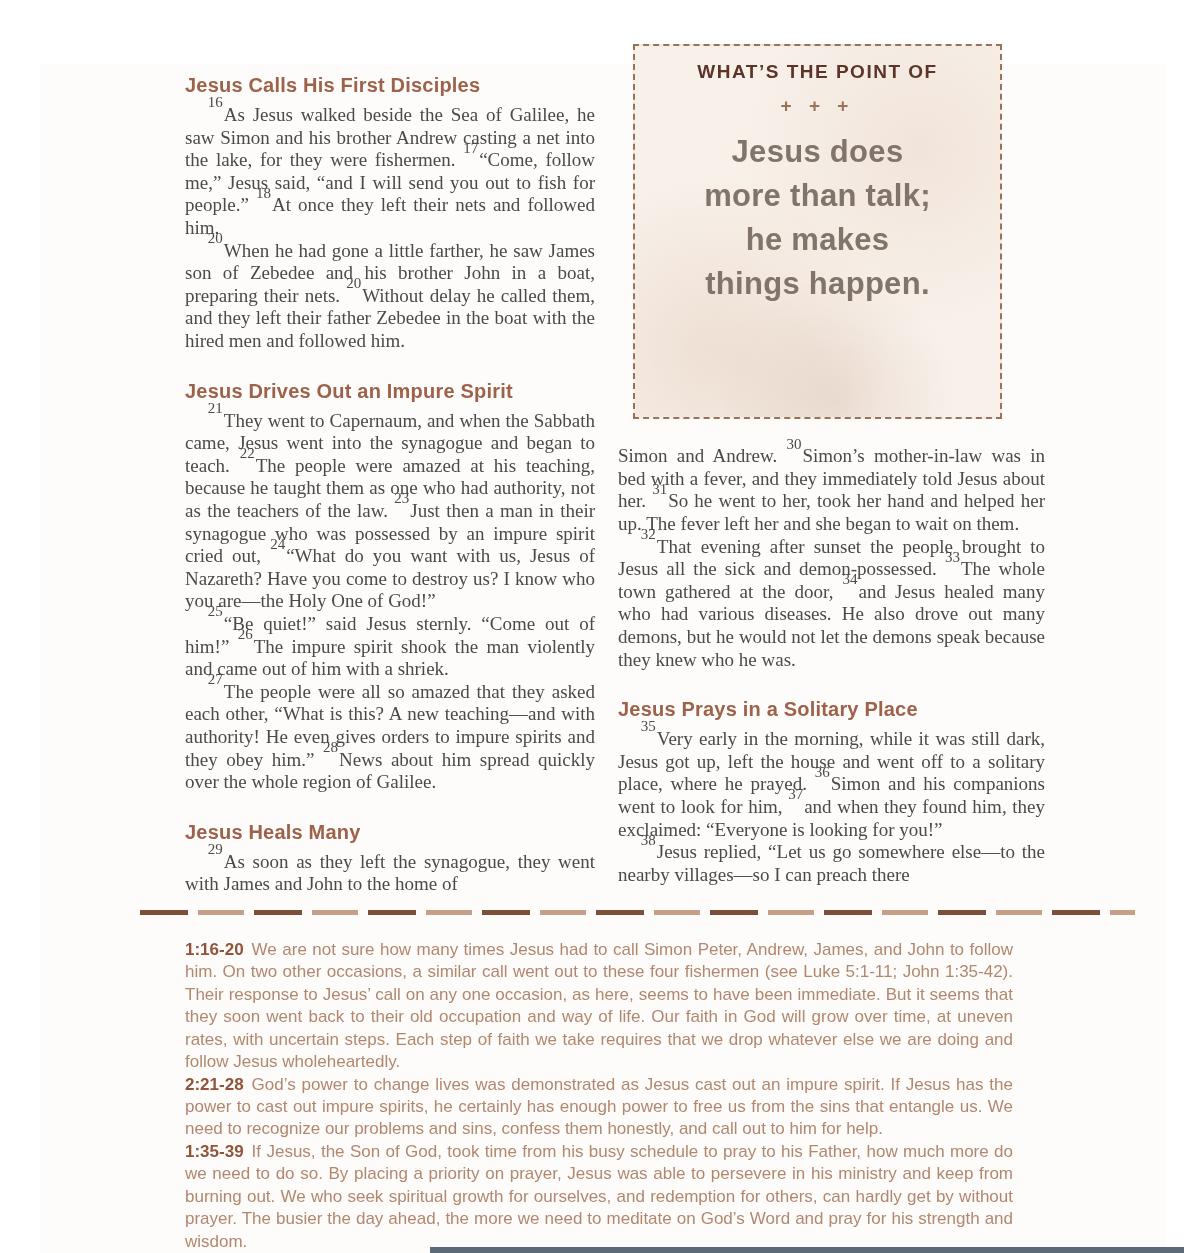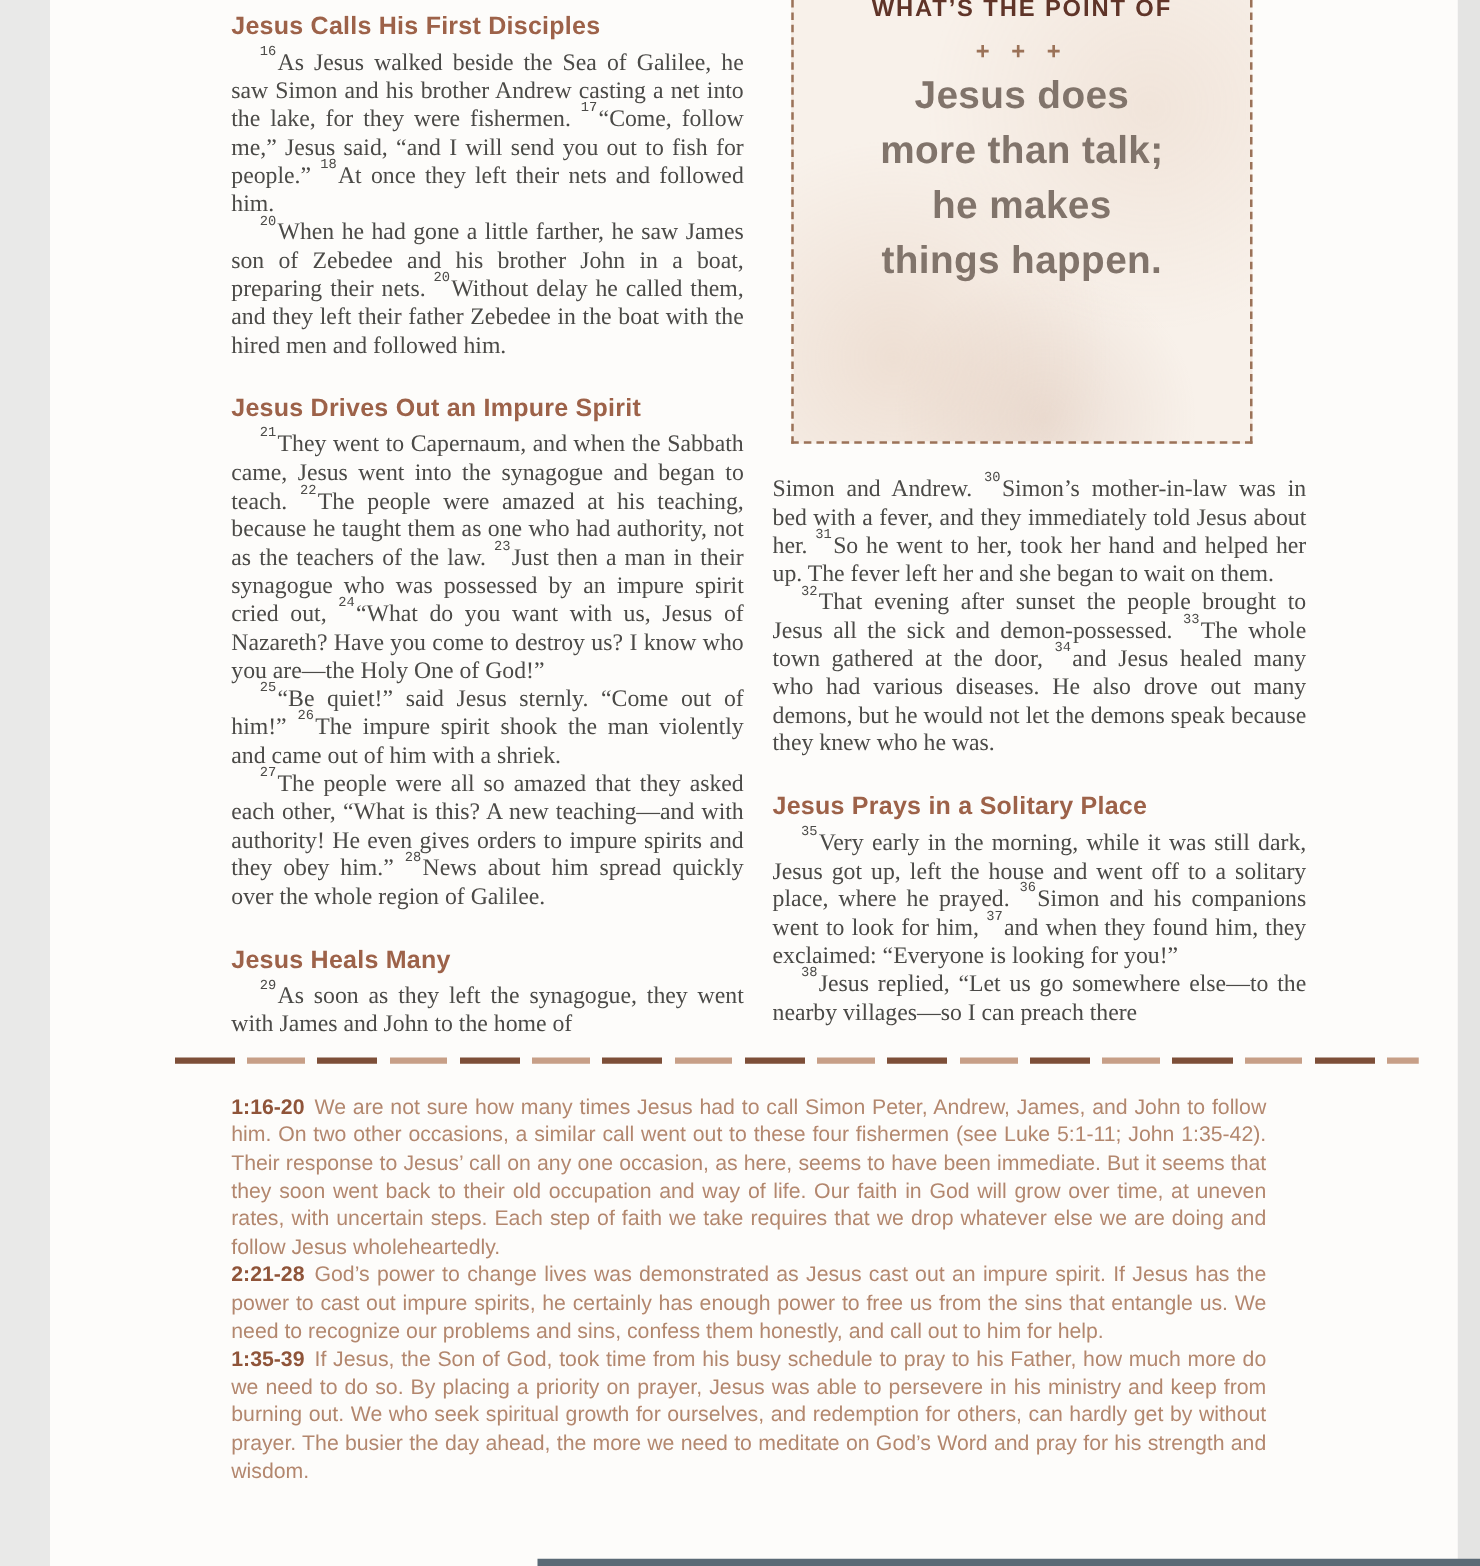--- a/index.html
+++ b/index.html
@@ -4,20 +4,21 @@
 <style>
   html,body{margin:0;padding:0;}
   body{
     width:1184px;height:1253px;overflow:hidden;
     background:#ffffff;
     font-family:"Liberation Serif", serif;
   }
   .screen{
     position:relative;width:1184px;height:1253px;overflow:hidden;
     display:flex;
+    align-items:flex-end;
   }
   .margin-strip{background:#e9e9e8;flex:0 0 auto;}
   .margin-strip.left{width:40px;}
   .margin-strip.right{width:18px;background:#e4e4e3;}
   .page{
     flex:1 1 auto;background:#fdfcfa;position:relative;
     padding:10px 0 0 145px;box-sizing:border-box;
   }
   .columns{display:flex;align-items:flex-start;}
   .col{color:var(--body,#4b4a47);font-size:19px;line-height:1.19;text-align:justify;}
@@ -25,22 +26,22 @@
   .col.right-col{width:427px;}
   .sec-heading{
     font-family:"Liberation Sans", sans-serif;font-weight:bold;
     color:var(--heading,#9d6249);font-size:20px;margin:27px 0 6px 0;
     text-align:left;letter-spacing:0.2px;
   }
   .col > .sec-heading:first-child{margin-top:0;}
   .bible-para{margin:0;text-indent:1.2em;}
   .bible-para.noindent{text-indent:0;}
   .bible-para sup{
-    font-size:11px;line-height:0;position:relative;top:-0.42em;
-    letter-spacing:0;margin-right:1px;font-family:Liberation Mono, monospace;
+    font-size:15px;line-height:0;position:relative;top:-0.42em;
+    letter-spacing:0;margin-right:1px;
   }
   
   .callout{
     box-sizing:border-box;
     margin:-30px 0 26px 15px;
     width:369px;height:375px;
     border:2px dashed var(--callout-border,#9b7258);
     background-color:#f8f1ea;
     background-image:
       radial-gradient(circle at 22% 82%, rgba(198,152,122,.20), rgba(198,152,122,0) 42%),
@@ -57,21 +58,21 @@
   }
   .callout-title{
     margin:22px 0 0 0;font-size:48px;line-height:1;font-weight:normal;
     color:#7e6c62;
   }
   .callout-crosses{
     margin-top:14px;font-size:19px;font-weight:bold;letter-spacing:6px;
     color:var(--callout-border,#9b7258);
   }
   .callout-slogan{
-    margin-top:0;font-size:31px;line-height:44px;font-weight:bold;
+    margin-top:12px;font-size:31px;line-height:44px;font-weight:bold;
     color:#81746b;white-space:pre-line;letter-spacing:0.3px;
   }
   
   .section-divider{
     width:995px;height:5px;margin:14px 0 0 -45px;
     background:repeating-linear-gradient(90deg,
       #7d4f38 0 48px, rgba(0,0,0,0) 48px 58px,
       #c79f87 58px 104px, rgba(0,0,0,0) 104px 114px);
   }
   

